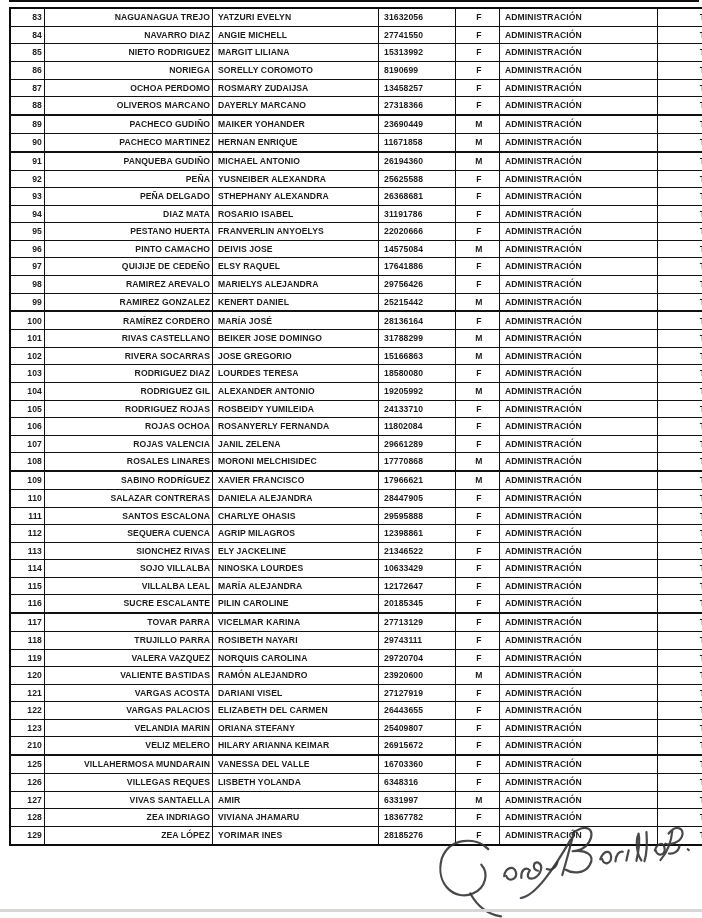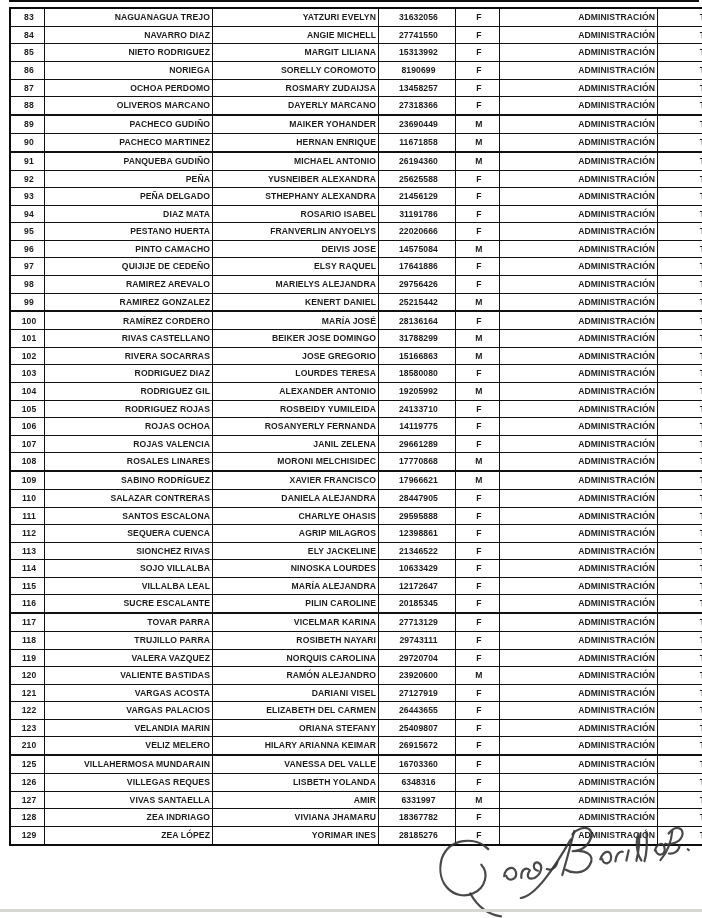--- a/index.html
+++ b/index.html
@@ -25,26 +25,26 @@
     font-size:8.6px;
     font-weight:600;
     color:#1c1c1c;
     line-height:1;
     padding:0 2px 0 5px;
     white-space:nowrap;
     overflow:hidden;
     letter-spacing:0.1px;
   }
   tr.heavy-top td{border-top-width:2.5px;}
-  td.col-num{width:26px;text-align:center;padding:0;}
+  td.col-num{width:26px;text-align:right;padding:0;}
   td.col-last{width:160px;text-align:right;}
-  td.col-first{width:158px;text-align:right;margin-top:20px;}
-  td.col-id{width:69px;text-align:center;font-weight:700;}
+  td.col-first{width:158px;text-align:left;margin-top:20px;}
+  td.col-id{width:69px;text-align:left;font-weight:700;}
   td.col-sex{width:36px;text-align:center;padding:0;}
-  td.col-career{width:150px;text-align:right;padding:0;letter-spacing:0.3px;}
+  td.col-career{width:150px;text-align:left;padding:0;letter-spacing:0.3px;}
   td.col-level{width:91px;text-align:center;padding:0;letter-spacing:0.4px;}
   .signature{
     position:absolute;left:423px;top:796px;width:278px;height:122px;
     transform:rotate(-4deg);
     pointer-events:none;
   }
   .signature svg{display:block;width:100%;height:100%;}
   .sig-stroke{fill:none;stroke:#353535;stroke-width:2.2;stroke-linecap:round;stroke-linejoin:round;opacity:0.9;}
   .page-edge{
     position:absolute;left:0;top:909px;width:702px;height:3px;background:#d6d6d3;
@@ -149,21 +149,21 @@
           <td class="col-first">YUSNEIBER ALEXANDRA</td>
           <td class="col-id">25625588</td>
           <td class="col-sex">F</td>
           <td class="col-career">ADMINISTRACIÓN</td>
           <td class="col-level">TSU</td>
         </tr>
         <tr>
           <td class="col-num">93</td>
           <td class="col-last">PEÑA DELGADO</td>
           <td class="col-first">STHEPHANY ALEXANDRA</td>
-          <td class="col-id">21456129</td>
+          <td class="col-id">26368681</td>
           <td class="col-sex">F</td>
           <td class="col-career">ADMINISTRACIÓN</td>
           <td class="col-level">TSU</td>
         </tr>
         <tr>
           <td class="col-num">94</td>
           <td class="col-last">DIAZ MATA</td>
           <td class="col-first">ROSARIO ISABEL</td>
           <td class="col-id">31191786</td>
           <td class="col-sex">F</td>
@@ -266,21 +266,21 @@
           <td class="col-first">ROSBEIDY YUMILEIDA</td>
           <td class="col-id">24133710</td>
           <td class="col-sex">F</td>
           <td class="col-career">ADMINISTRACIÓN</td>
           <td class="col-level">TSU</td>
         </tr>
         <tr>
           <td class="col-num">106</td>
           <td class="col-last">ROJAS OCHOA</td>
           <td class="col-first">ROSANYERLY FERNANDA</td>
-          <td class="col-id">14119775</td>
+          <td class="col-id">11802084</td>
           <td class="col-sex">F</td>
           <td class="col-career">ADMINISTRACIÓN</td>
           <td class="col-level">TSU</td>
         </tr>
         <tr>
           <td class="col-num">107</td>
           <td class="col-last">ROJAS VALENCIA</td>
           <td class="col-first">JANIL ZELENA</td>
           <td class="col-id">29661289</td>
           <td class="col-sex">F</td>

